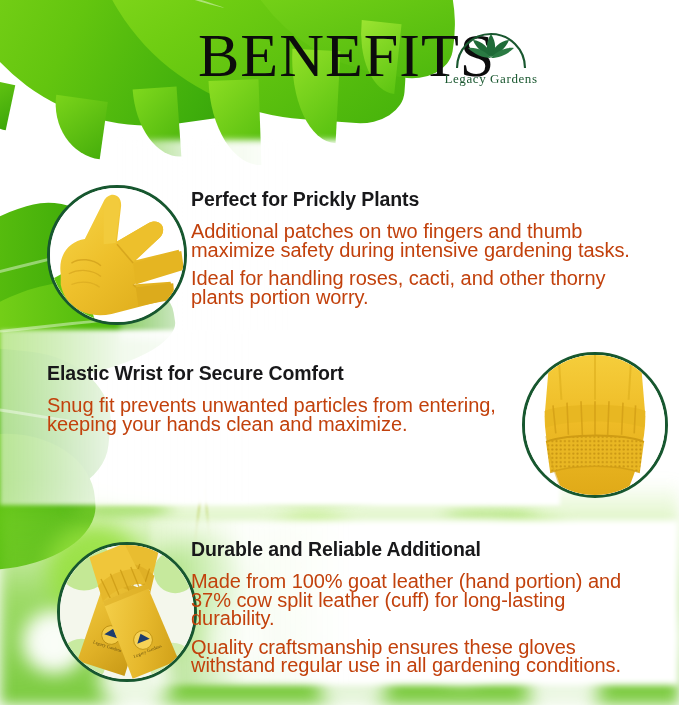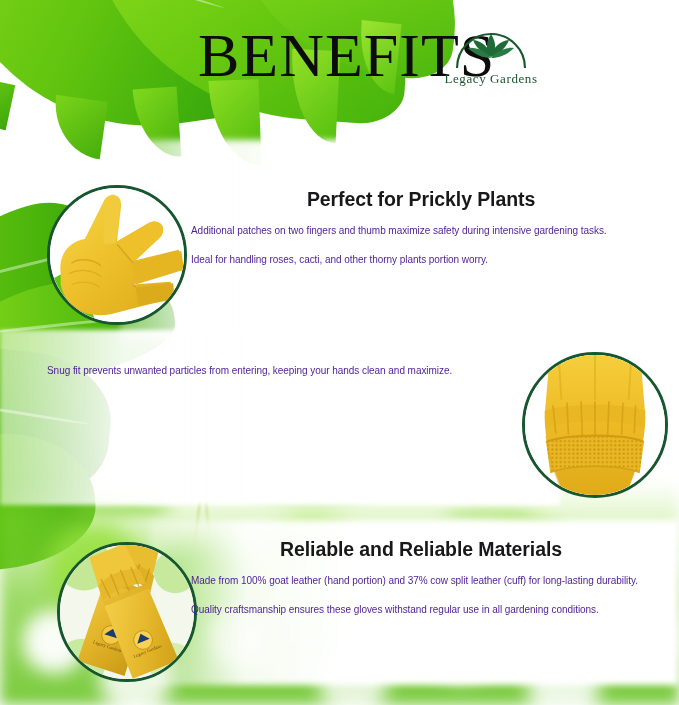--- a/index.html
+++ b/index.html
@@ -142,24 +142,24 @@
   .block{position:absolute;}
   .circle{
     position:absolute;border-radius:50%;
     border:3px solid #17572f;overflow:hidden;background:#f6f6f2;
   }
   .circle svg{display:block;width:100%;height:100%;}
 
   .copy{position:absolute;}
   .b-head{
     font-size:19.5px;font-weight:bold;color:#18181a;
-    letter-spacing:-.1px;margin:0 0 11px 0;white-space:nowrap;text-align:center;
+    letter-spacing:-.1px;margin:0 0 11px 0;white-space:nowrap;
   }
   .b-para{
-    font-size:10px;line-height:18.6px;color:#4c1d95;
+    font-size:20px;line-height:18.6px;color:#c2410c;
     margin:0 0 10px 0;letter-spacing:-.05px;
   }
   .b-para:last-child{margin-bottom:0;}
 
   
   #block1 .circle{left:47px;top:185px;width:134px;height:134px;}
   #block1 .copy{left:191px;top:188px;width:460px;}
   
   #block2 .circle{left:522px;top:352px;width:140px;height:140px;}
   #block2 .copy{left:47px;top:362px;width:470px;}
@@ -278,20 +278,21 @@
         <path d="M20 36 L22 56 M30 34 L31 57 M40 33 L41 58 M50 33 L50 58
                  M60 33 L59 58 M70 34 L69 57 M79 36 L78 56" stroke="#d3a016" stroke-width="1.15" fill="none" opacity=".85"></path>
         <path d="M15 62 C32 56 70 56 85 62 L82 84 C66 78 34 78 18 84 Z" fill="url(#mesh)"></path>
         <path d="M15 62 C32 56 70 56 85 62" fill="none" stroke="#cf9c14" stroke-width="1.3"></path>
         <path d="M18 84 C34 78 66 78 82 84" fill="none" stroke="#cf9c14" stroke-width="1.1" opacity=".8"></path>
         <path d="M24 0 L26 32 M50 -2 L50 32 M76 0 L74 32" stroke="#dcae1c" stroke-width="1.4" fill="none" opacity=".6"></path>
         <path d="M28 100 C22 88 17 72 15 58" fill="none" stroke="#d6a418" stroke-width="1" opacity=".5"></path>
       </svg>
     </div>
     <div class="copy">
+      <div class="b-head">Elastic Wrist for Secure Comfort</div>
       <p class="b-para">Snug fit prevents unwanted particles from entering, keeping your hands clean and maximize.</p>
     </div>
   </div>
 
   <div class="block" id="block3">
     <div class="circle">
       <svg viewBox="0 0 100 100" preserveAspectRatio="xMidYMid slice">
         <defs>
           <linearGradient id="gy3" x1="0" y1="0" x2="1" y2="1">
             <stop offset="0%" stop-color="#f0c83c"></stop>
@@ -327,19 +328,19 @@
           <path d="M42 20 L43 36 M50 19 L50 37 M58 19 L58 37 M66 20 L66 36" stroke="#cc9b15" stroke-width="1" fill="none" opacity=".8"></path>
           <path d="M37 36 L72 36 L73 98 L36 98 Z" fill="url(#gy4)"></path>
           <path d="M37 36 L72 36 L72 40 L37 40 Z" fill="#d9aa20" opacity=".55"></path>
           <circle cx="54" cy="74" r="7" fill="#f6d256" stroke="#bd9111" stroke-width=".6"></circle>
           <path d="M49 75 L54 69 L59 75 Z" fill="#1d3c6e"></path>
           <text x="54" y="84" font-size="3.4" text-anchor="middle" fill="#6b5310" font-family="Liberation Serif, serif">Legacy Gardens</text>
         </g>
       </svg>
     </div>
     <div class="copy">
-      <div class="b-head">Reliable and Reliable Materials</div>
+      <div class="b-head">Durable and Reliable Additional</div>
       <p class="b-para">Made from 100% goat leather (hand portion) and 37% cow split leather (cuff) for long-lasting durability.</p>
       <p class="b-para">Quality craftsmanship ensures these gloves withstand regular use in all gardening conditions.</p>
     </div>
   </div>
 
 </div>
 
 </body></html>

